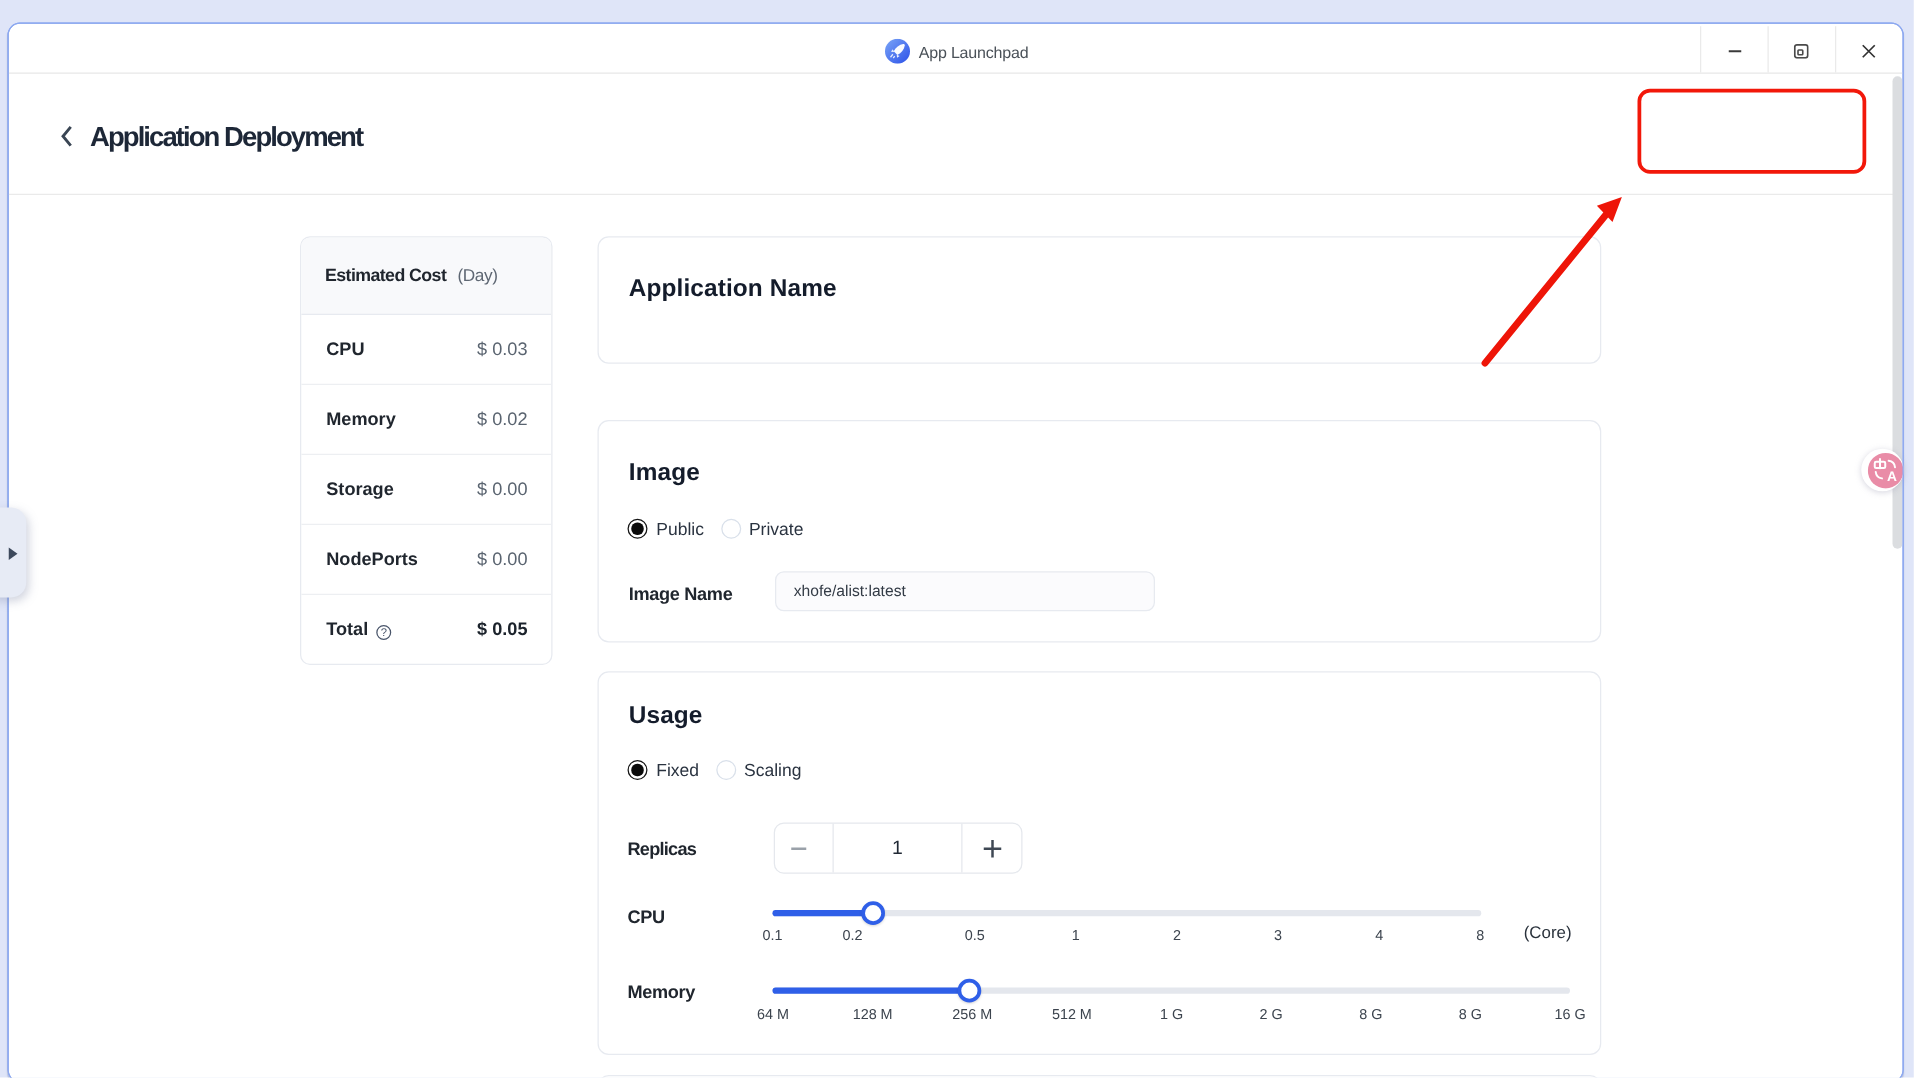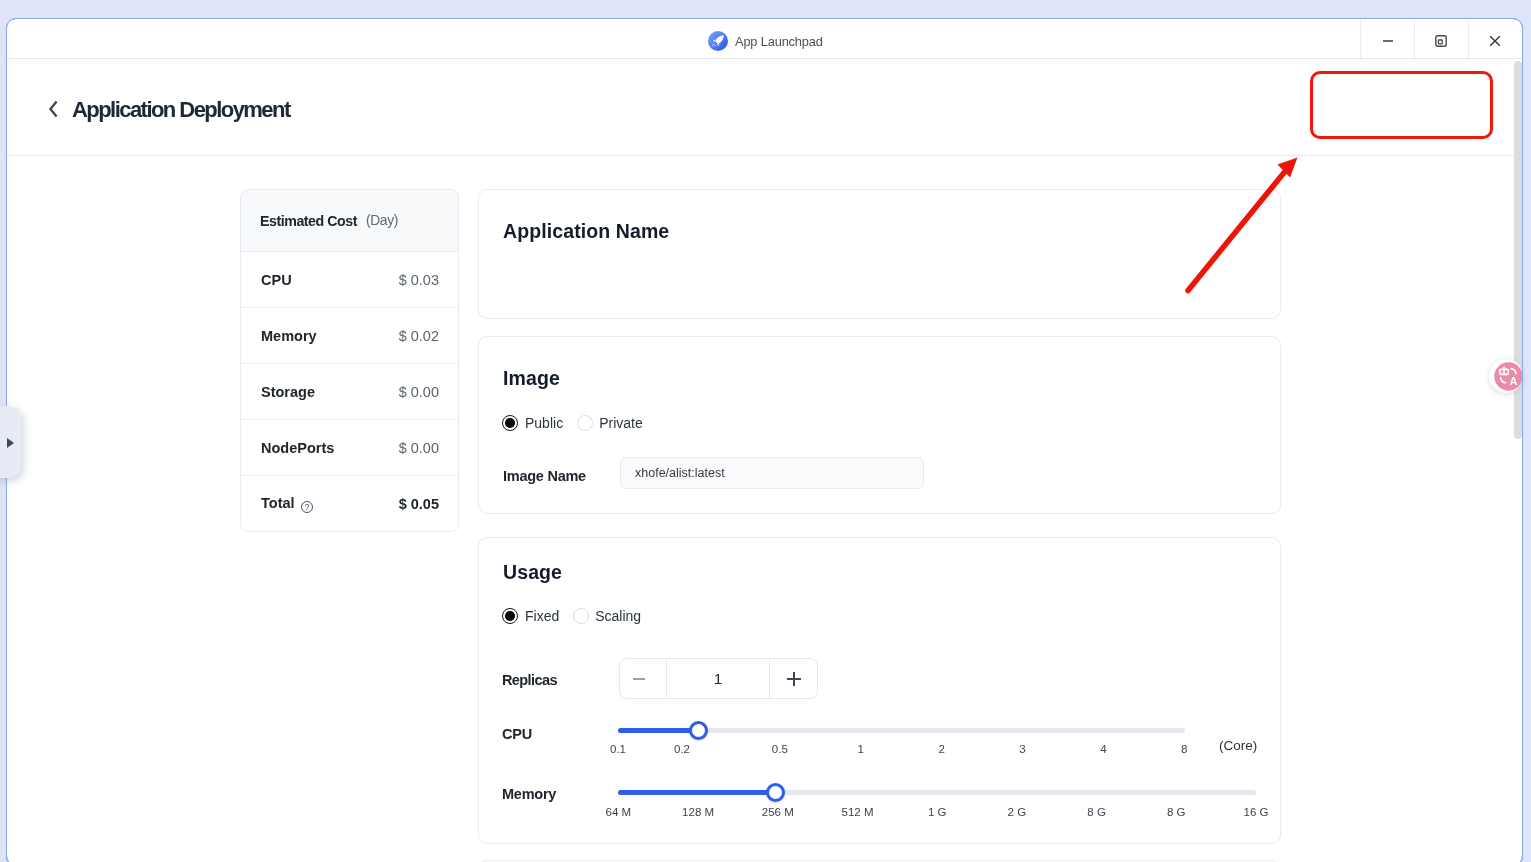--- a/index.html
+++ b/index.html
@@ -14,21 +14,21 @@
   .header-div { left:7px; top:143px; width:1515px; height:1px; background:#EAEAEA; }
   .wbtn-sep { top:9px; width:1px; height:37px; background:#EAEAEA; }
   .app-title { left:735px; top:22px; font-size:12.8px; color:#4A5158; letter-spacing:-0.15px; }
   .hdr-title { left:72px; top:84.5px; font-size:22px; font-weight:bold; color:#1D2737; letter-spacing:-1.55px; }
   .deploy-btn { left:1328px; top:77px; width:150px; height:39px; background:#16191D;
     border-radius:6px; color:#fff; font-size:13.5px; font-weight:bold;
     display:flex; align-items:center; justify-content:center; }
   .red-rect { left:1310px; top:59px; width:183px; height:68px; z-index:60;
     border:3.5px solid #F2180A; border-radius:10px; }
   
-  .cost-card { left:240px; top:177px; width:219px; height:343px;
+  .cost-card { left:240px; top:177px; width:202px; height:343px;
     border:1px solid #E7EAF0; border-radius:8px; background:#fff; overflow:hidden; }
   .cost-head { height:62px; background:#F8F9FB; border-bottom:1px solid #E7EAF0;
     display:flex; align-items:center; padding-left:19px; }
   .cost-head .t1 { font-size:14.2px; font-weight:bold; color:#20262E; letter-spacing:-0.45px; }
   .cost-head .t2 { font-size:13.8px; color:#5E6773; margin-left:9px; letter-spacing:-0.35px; }
   .cost-row { height:56px; display:flex; align-items:center;
     padding:0 19px 0 20px; justify-content:space-between; border-bottom:1px solid #EDEFF2; }
   .cost-row .lab { font-size:14.5px; font-weight:bold; color:#20262E; }
   .cost-row .val { font-size:14.5px; color:#5A6470; }
   .cost-row:last-child { border-bottom:none; }
@@ -132,21 +132,21 @@
     <div class="cost-row">
         <span class="lab">NodePorts</span>
         <span class="val">$ 0.00</span>
       </div>
     <div class="cost-row">
         <span class="lab">Total <span class="qicon">?</span></span>
         <span class="val" style="font-weight:bold; color:#1B222B;">$ 0.05</span>
       </div>
   </div>
 
-  <div class="abs card" style="top:177px; height:130px;">
+  <div class="abs card" style="top:177px; height:102px;">
     <h2 class="abs" style="left:24px; top:30px;">Application Name</h2>
   </div>
 
   <div class="abs card" style="top:525px; height:307px;">
     <h2 class="abs" style="left:24px; top:23px;">Usage</h2>
     <div class="abs" style="left:23px; top:70px; display:flex; align-items:center;">
       <span class="radio-outer">
           <span class="radio-dot"></span>
         </span>
       <span class="radio-lab" style="margin-left:7px;">Fixed</span>

